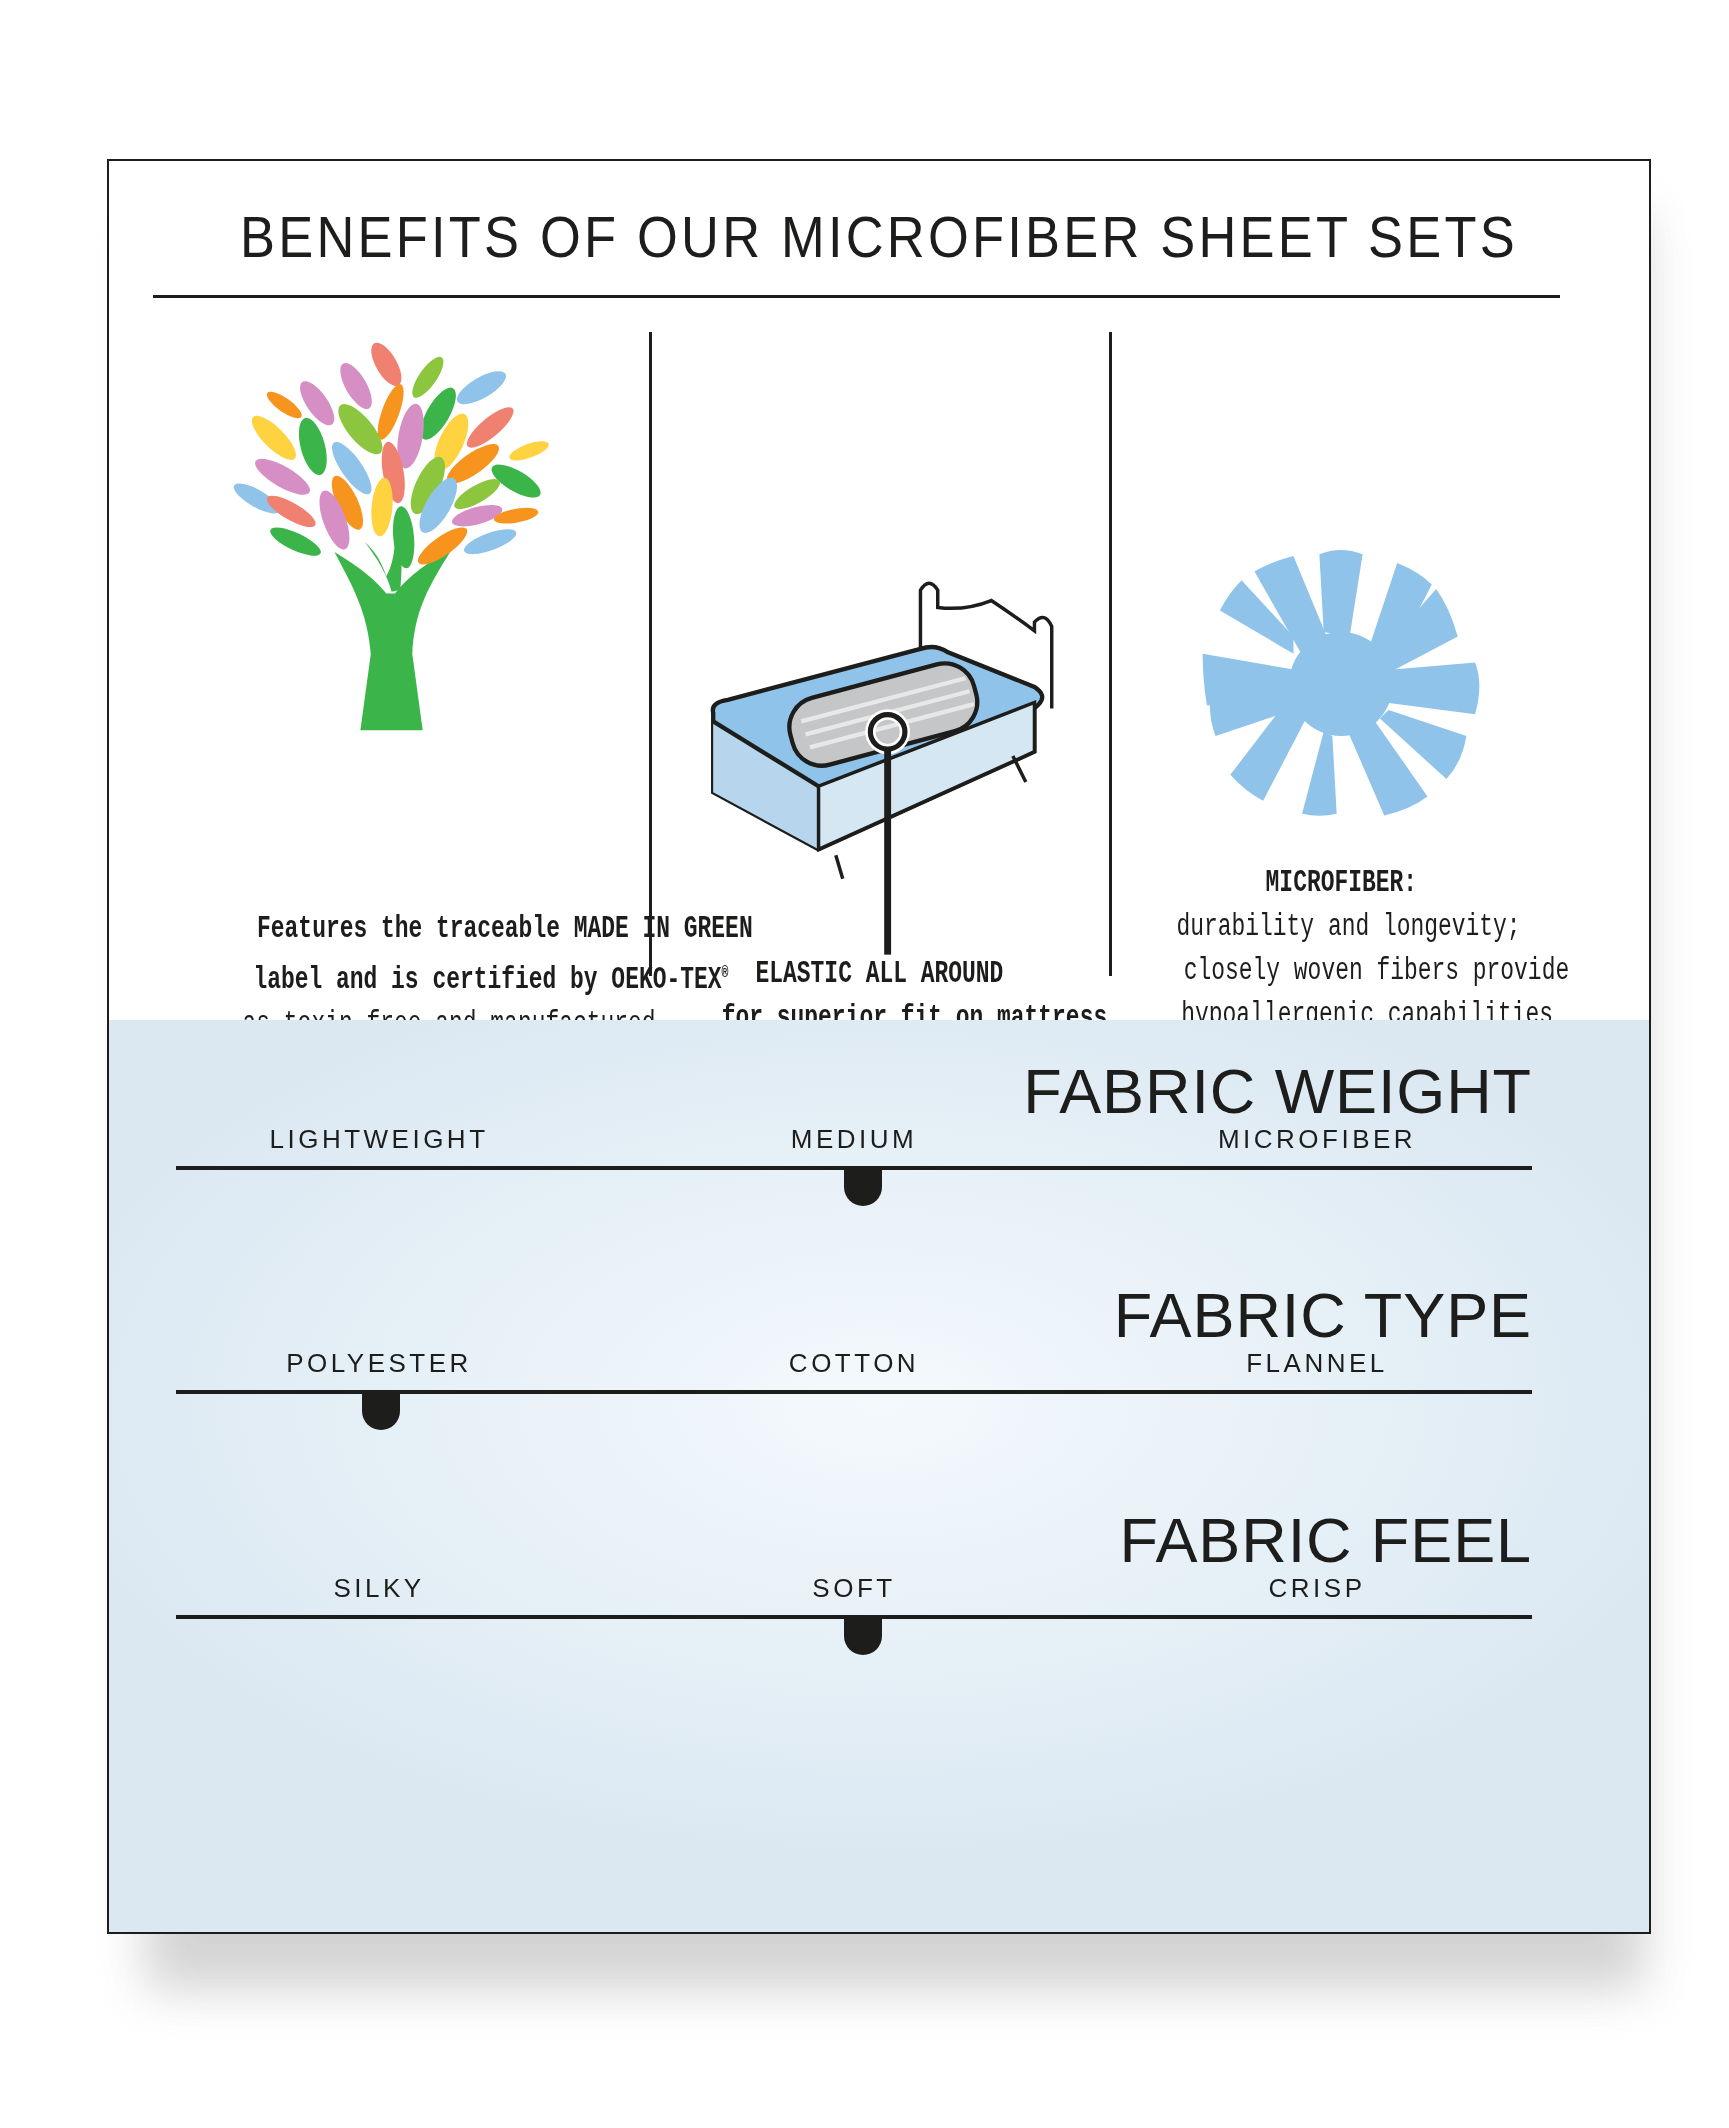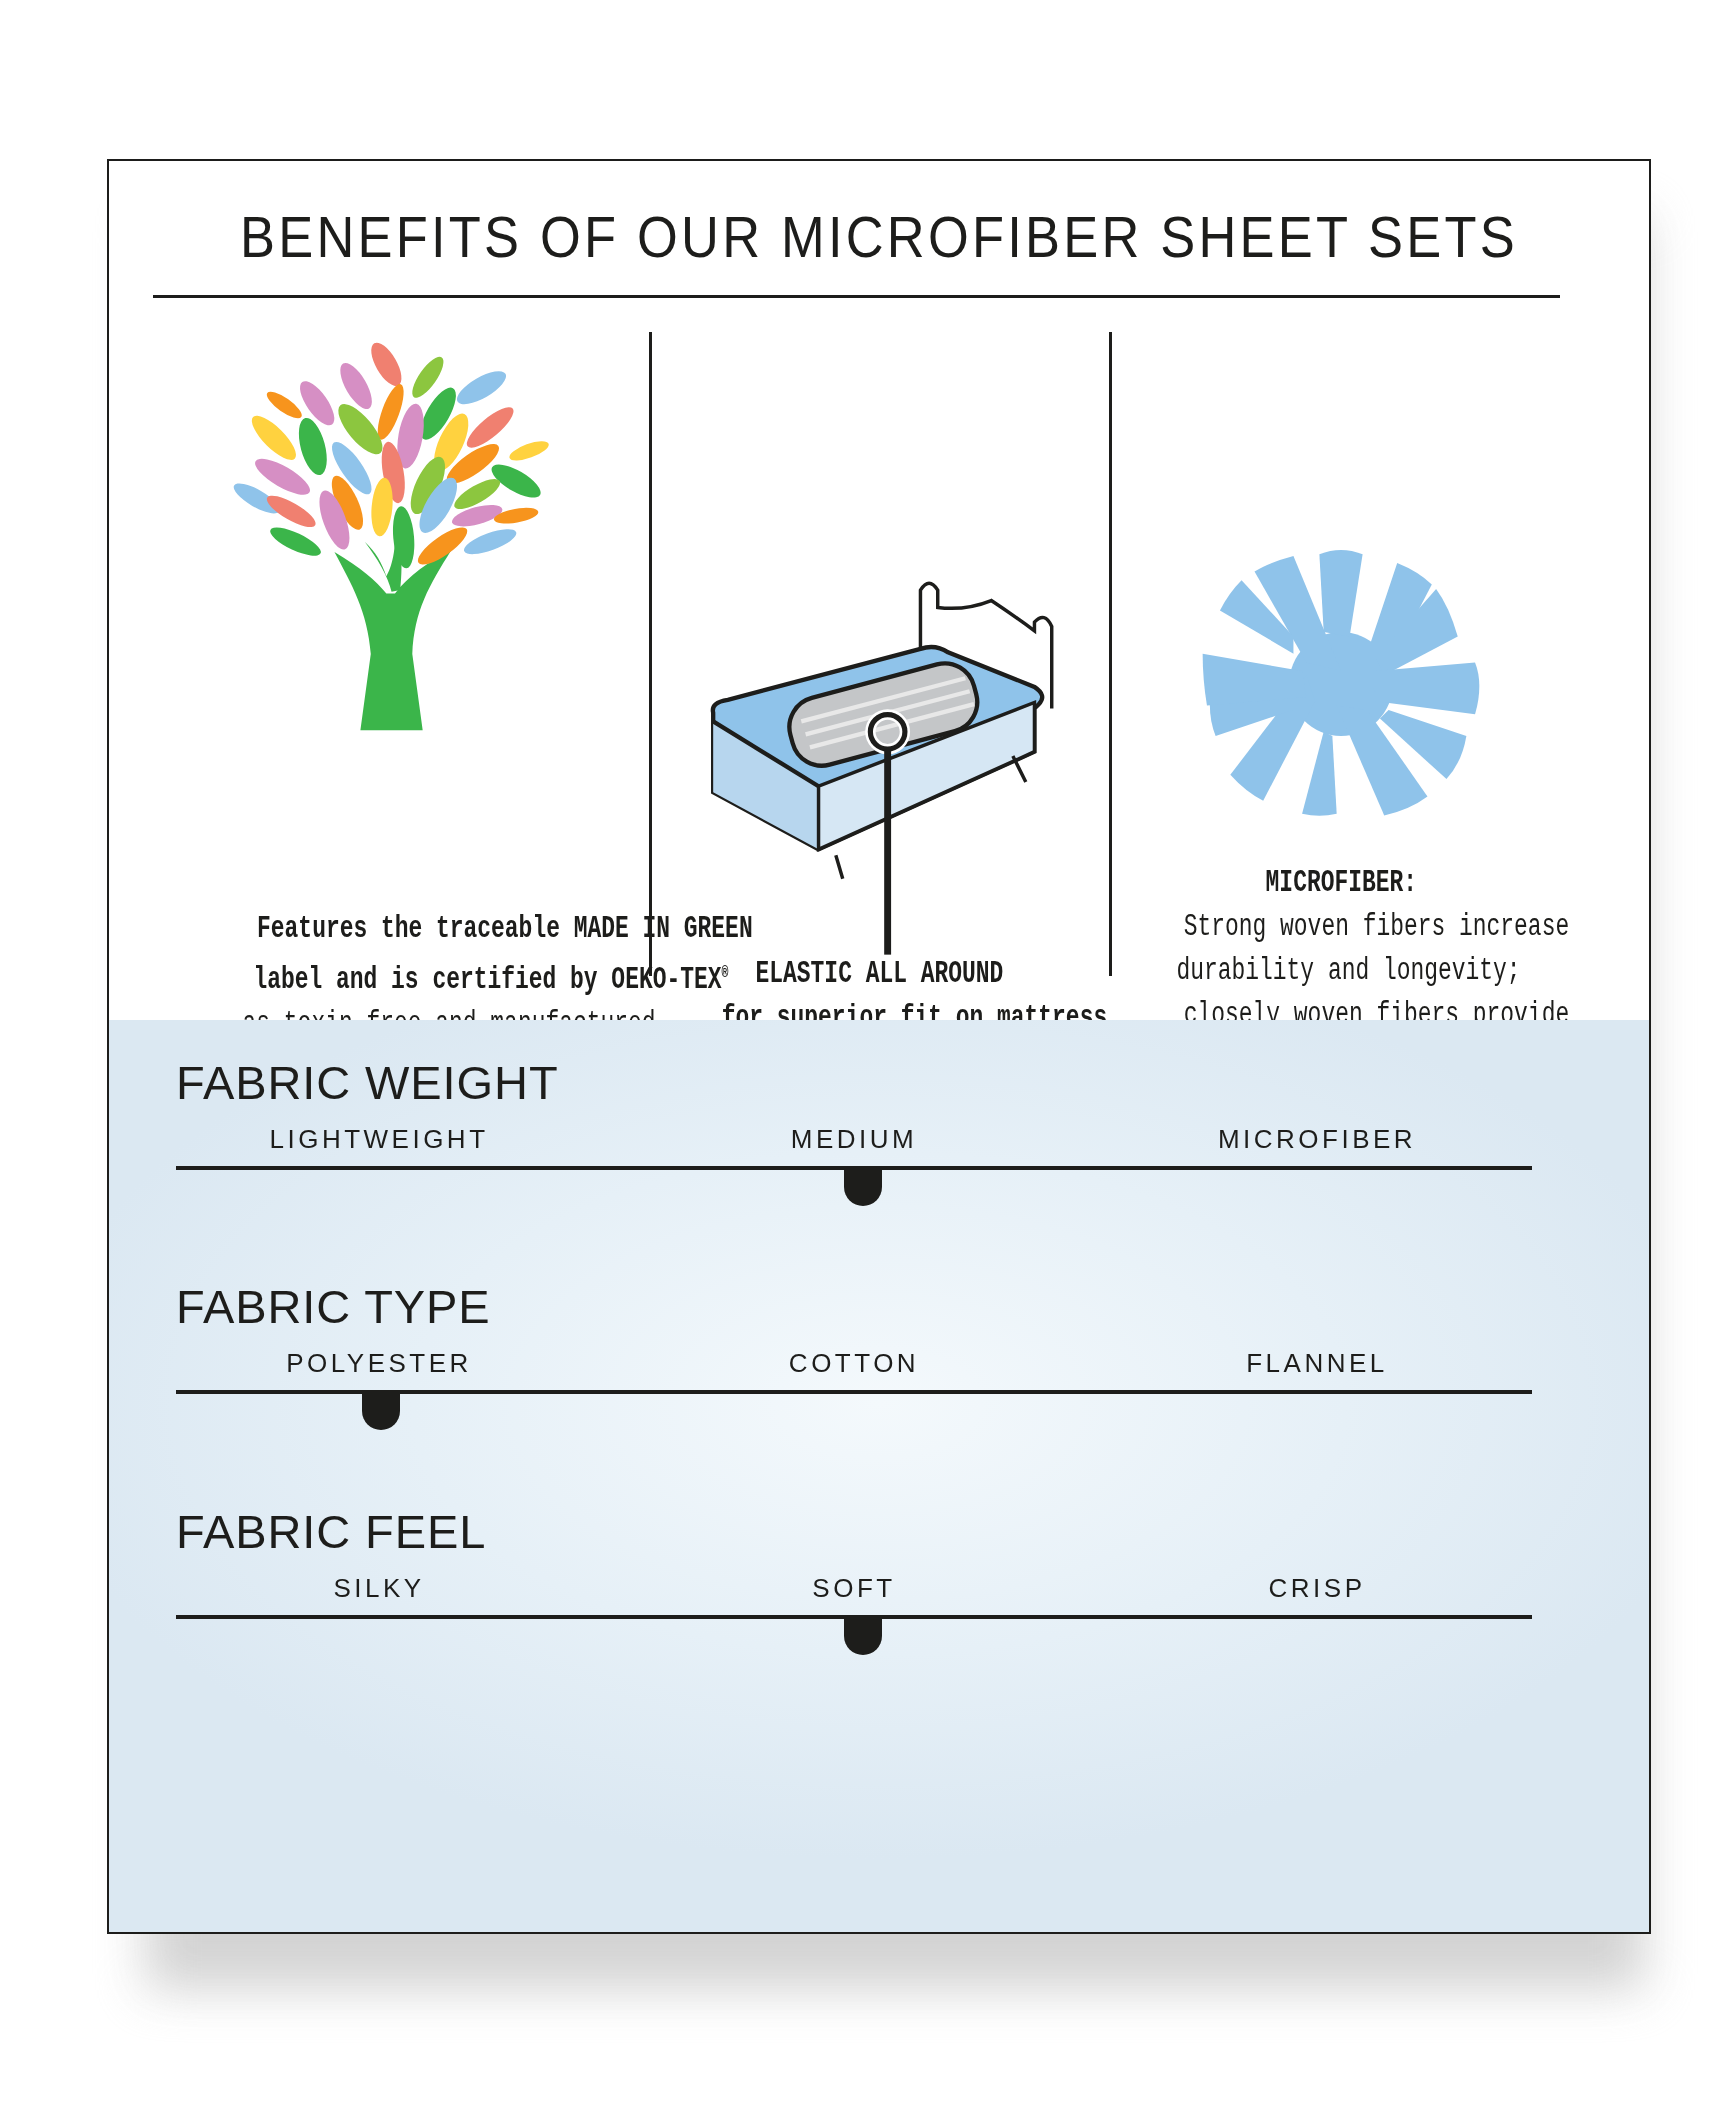--- a/index.html
+++ b/index.html
@@ -16,21 +16,21 @@
   .feature .graphic { position: absolute; left: 0; right: 0; display: block; margin: 0 auto; }
   .feature .text { position: absolute; left: 0; right: 0; text-align: center; font-family: Liberation Mono, monospace; font-size: 31px; line-height: 44px; }
   .cond { display: inline-block; transform: scaleX(0.74); transform-origin: center; white-space: nowrap; }
   .bold { font-weight: 700; }
   sup { font-size: 15.6px; }
 
   .panel { position: absolute; left: 0; right: 0; top: 859px; bottom: 0;
     background: radial-gradient(ellipse 55% 50% at 50% 42%, #f4f9fc 0%, #e6f0f7 55%, #dbe8f2 100%); }
 
   .scale { position: absolute; left: 67px; width: 1356px; }
-  .scale .heading { position: absolute; left: 0; right: 0; text-align: left; font-size: 47px; font-weight: 400; letter-spacing: 0.9px; }
+  .scale .heading { position: absolute; left: 0; right: 0; text-align: right; font-size: 63px; font-weight: 400; letter-spacing: 0.9px; }
   .scale .lbl { position: absolute; font-size: 26px; letter-spacing: 3.5px; white-space: nowrap; transform: translateX(-50%); }
   .scale .line { position: absolute; left: 0; right: 0; height: 3.5px; background: #1d1d1b; }
   .scale .knob { position: absolute; width: 38px; height: 38px; margin-left: -19px; background: #1d1d1b; border-radius: 0 0 19px 19px; }
 </style>
 </head>
 <body>
 
 <div class="shadow"></div>
 
 <div class="card">
@@ -130,21 +130,20 @@
         <path d="M30 30 L100 130 Q80 145 50 152 L-5 25 Z"></path>
         <path d="M-10 60 L-5 150 Q-25 155 -45 150 L-20 55 Z"></path>
         <path d="M-30 20 L-90 135 Q-110 125 -128 105 L-40 -10 Z"></path>
         <path d="M-55 30 L-145 60 Q-155 35 -150 5 L-55 5 Z"></path>
         <path d="M-45 -15 L-160 -35 Q-160 -5 -155 25 L-40 15 Z"></path>
         <path d="M-55 -35 L-140 -85 Q-130 -105 -115 -120 L-55 -55 Z"></path>
       </g>
     </svg>
     <div class="text" style="top:527px">
       <div class="bold"><span class="cond">MICROFIBER:</span></div>
-      <div><span class="cond">Strong woven fibers increase</span></div>
       <div><span class="cond">durability and longevity;</span></div>
       <div><span class="cond">closely woven fibers provide</span></div>
       <div><span class="cond">hypoallergenic capabilities</span></div>
       <div><span class="cond">for a cleaner and worry-free sleep.</span></div>
     </div>
   </div>
 
   <div class="panel">
 
     <div class="scale" style="top:35px; height:130px">

